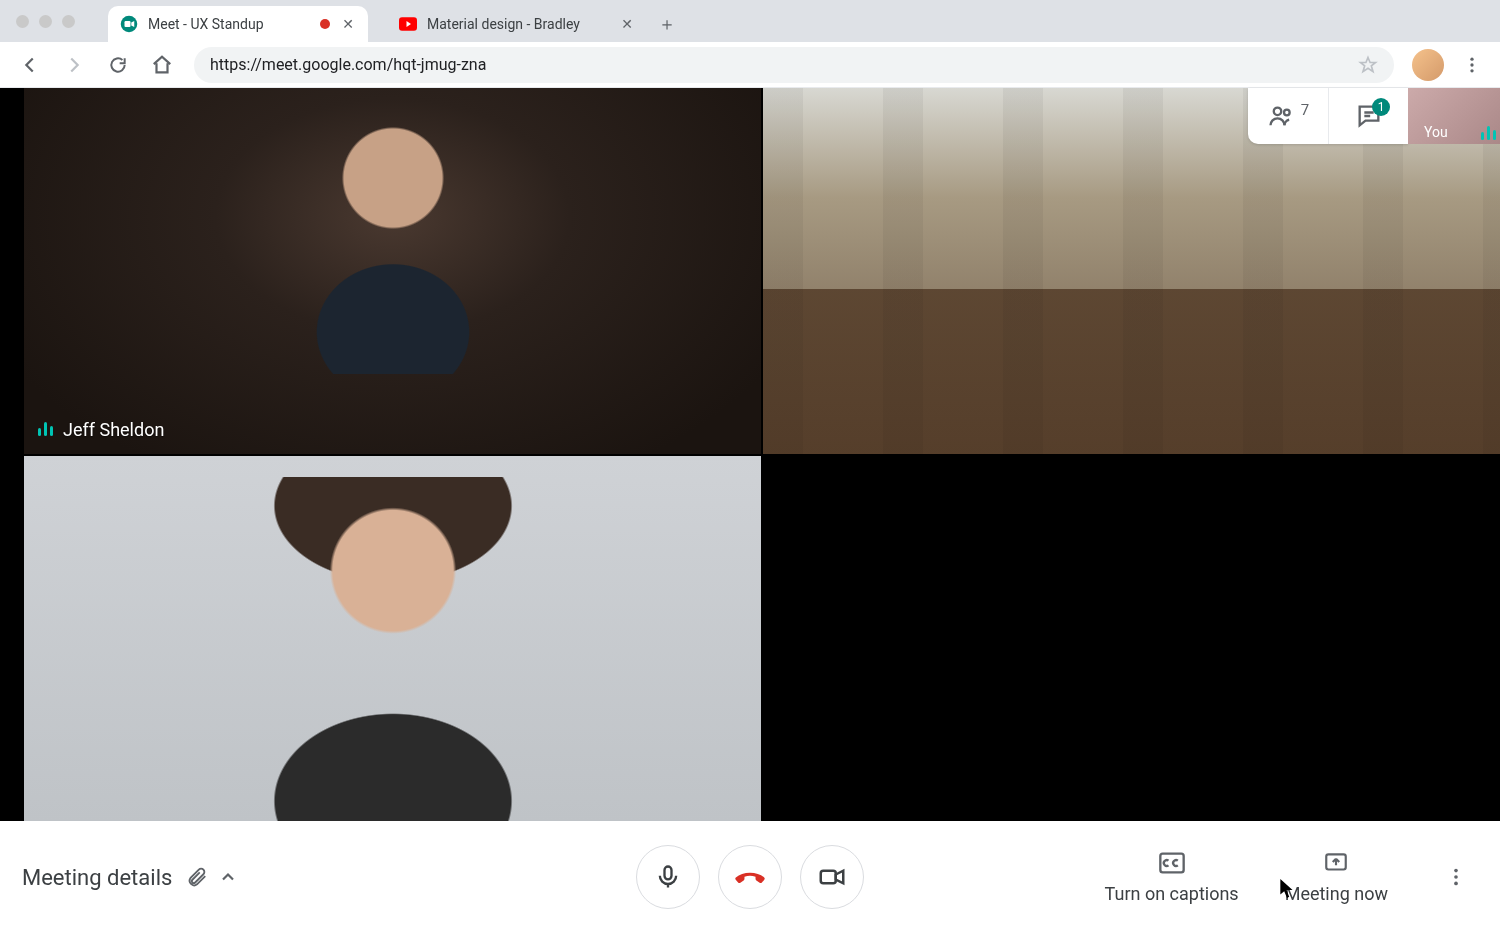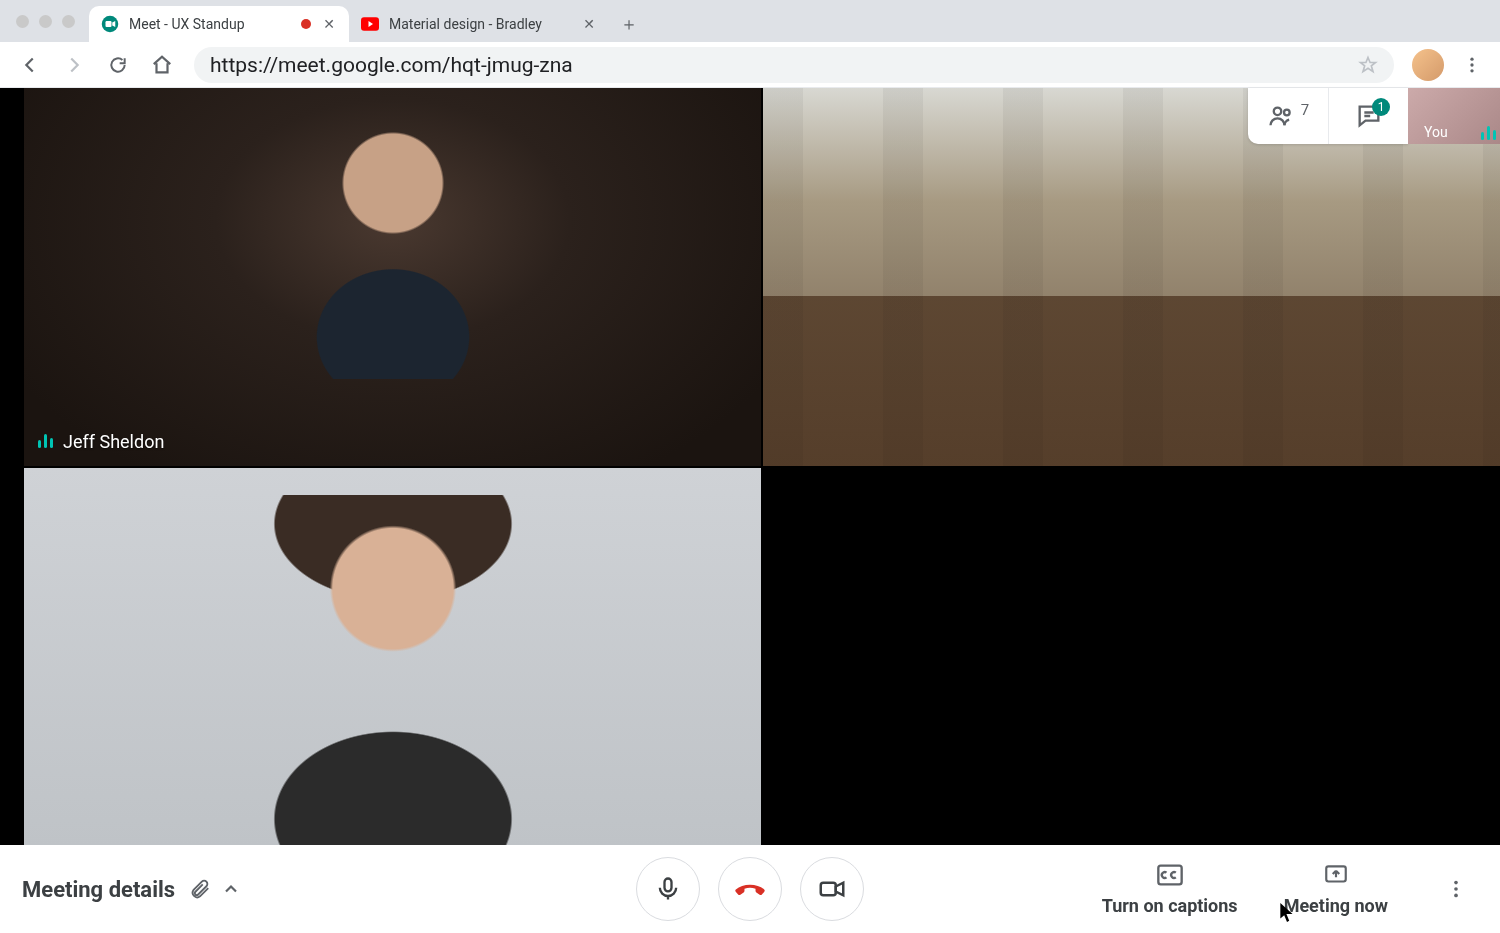--- a/index.html
+++ b/index.html
@@ -4,31 +4,31 @@
 <style>
 * { box-sizing: border-box; margin: 0; padding: 0; }
 html, body { width: 1500px; height: 933px; font-family: -apple-system, BlinkMacSystemFont, "Segoe UI", Roboto, Arial, sans-serif; overflow: hidden; background: #fff; }
 
 
 .browser-chrome { display: flex; flex-direction: column; }
 .title-bar { height: 42px; background: #dee1e6; display: flex; align-items: flex-end; padding: 0 8px; }
 .traffic-lights { display: flex; gap: 10px; align-items: center; height: 100%; padding-left: 8px; padding-right: 14px; }
 .traffic-light { width: 13px; height: 13px; border-radius: 50%; background: #c9c9c9; }
 .tabs-row { display: flex; align-items: flex-end; height: 100%; }
-.tab { height: 36px; min-width: 260px; max-width: 280px; display: flex; align-items: center; padding: 12px 12px; border-radius: 10px 10px 0 0; font-size: 14px; color: #3c4043; gap: 10px; position: relative; }
+.tab { height: 36px; min-width: 260px; max-width: 280px; display: flex; align-items: center; padding: 12px 12px; border-radius: 10px 10px 0 0; font-size: 14px; color: #3c4043; gap: 10px; position: relative; margin-left: 19px; }
 .tab.active { background: #fff; }
 .tab .favicon { width: 18px; height: 18px; display: inline-flex; align-items: center; justify-content: center; }
 .tab .title { flex: 1; white-space: nowrap; overflow: hidden; text-overflow: ellipsis; }
 .tab .rec-dot { width: 10px; height: 10px; border-radius: 50%; background: #d93025; }
 .tab .close { width: 16px; height: 16px; display:flex; align-items:center; justify-content:center; color:#5f6368; font-size: 14px; cursor: pointer; }
 .new-tab-btn { width: 28px; height: 28px; border-radius: 50%; display:flex; align-items:center; justify-content:center; color:#5f6368; margin-left:6px; margin-bottom:4px; cursor:pointer; font-size:18px;}
 .toolbar { height: 46px; background: #fff; display: flex; align-items: center; padding: 0 10px; gap: 4px; border-bottom: 1px solid #e8eaed; }
 .nav-btn { width: 40px; height: 40px; display:flex; align-items:center; justify-content:center; color:#5f6368; border-radius:50%; cursor:pointer; }
 .nav-btn.disabled { color: #bdc1c6; cursor: default; }
-.omnibox { flex:1; height: 36px; background:#f1f3f4; border-radius:18px; display:flex; align-items:center; padding: 0 16px; margin: 0 8px; font-size: 21px; color:#202124; }
+.omnibox { flex:1; height: 36px; background:#f1f3f4; border-radius:18px; display:flex; align-items:center; padding: 0 16px; margin: 0 8px; font-size: 16px; color:#202124; }
 .omnibox .star { margin-left:auto; color:#bdc1c6; }
 .avatar-btn { width:32px; height:32px; border-radius:50%; background: linear-gradient(135deg,#f5c28c,#d49a6a); margin: 0 6px; position:relative; cursor:pointer; }
 .menu-dots { width:36px; height:36px; display:flex; align-items:center; justify-content:center; color:#5f6368; cursor:pointer; }
 
 
 .meet-surface { position: relative; width: 100%; height: calc(933px - 42px - 46px); display:flex; flex-direction:column; background:#fff;}
 .video-grid { flex:1; display:grid; grid-template-columns: 1fr 1fr; grid-template-rows: 1fr 1fr; gap: 2px; background:#000; min-height:0;padding-left:24px; }
 .tile { position:relative; overflow:hidden; }
 .tile .placeholder { width:100%; height:100%; }
 .name-chip { position:absolute; left:14px; bottom:14px; display:flex; align-items:center; gap:10px; color:#fff; font-size:18px; text-shadow:0 1px 2px rgba(0,0,0,.6); }
@@ -50,21 +50,21 @@
 .top-controls { position:absolute; top:0; right:0; display:flex; align-items:center; height:56px; }
 .pill-group { background:#fff; height:56px; display:flex; border-bottom-left-radius: 10px; box-shadow: 0 1px 3px rgba(0,0,0,.15);}
 .pill-btn { width:80px; display:flex; align-items:center; justify-content:center; gap:6px; color:#5f6368; cursor:pointer; position:relative; }
 .pill-btn + .pill-btn { border-left:1px solid #e8eaed;}
 .pill-btn .count { font-size:15px; position:relative; top:-6px; color:#5f6368;}
 .chat-badge { position:absolute; top:10px; right:18px; width:18px; height:18px; border-radius:50%; background:#00897b; color:#fff; font-size:12px; display:flex; align-items:center; justify-content:center;}
 .self-thumb { width:92px; height:56px; background: linear-gradient(135deg,#caa 0%, #a88 100%); position:relative; color:#fff; font-size:14px; display:flex; align-items:flex-end; padding:4px 16px;}
 .self-thumb .mini-bars{ position:absolute; right:4px; bottom:4px; }
 
 
-.bottom-bar { height:88px; background:#fff; display:flex; align-items:center; padding: 0 22px; position:relative;font-weight:bold; }
+.bottom-bar { height:112px; background:#fff; display:flex; align-items:center; padding: 0 22px; position:relative; }
 .meeting-details { display:flex; align-items:center; gap:14px; font-size:22px; color:#3c4043; cursor:pointer; }
 .md-icons { display:flex; align-items:center; gap:10px; color:#5f6368;}
 .call-controls { position:absolute; left:50%; transform:translateX(-50%); display:flex; gap:18px; }
 .round-btn { width:64px; height:64px; border-radius:50%; border:1px solid #dadce0; background:#fff; display:flex; align-items:center; justify-content:center; cursor:pointer; color:#3c4043;}
 .round-btn.hangup { color:#d93025; }
 .right-actions { margin-left:auto; display:flex; align-items:center; gap:46px; }
 .action-col { display:flex; flex-direction:column; align-items:center; gap:8px; color:#3c4043; font-size:18px; cursor:pointer;}
 .action-col svg { color:#5f6368;}
 .more-btn { width:44px; height:44px; display:flex; align-items:center; justify-content:center; cursor:pointer; color:#5f6368;}
 

